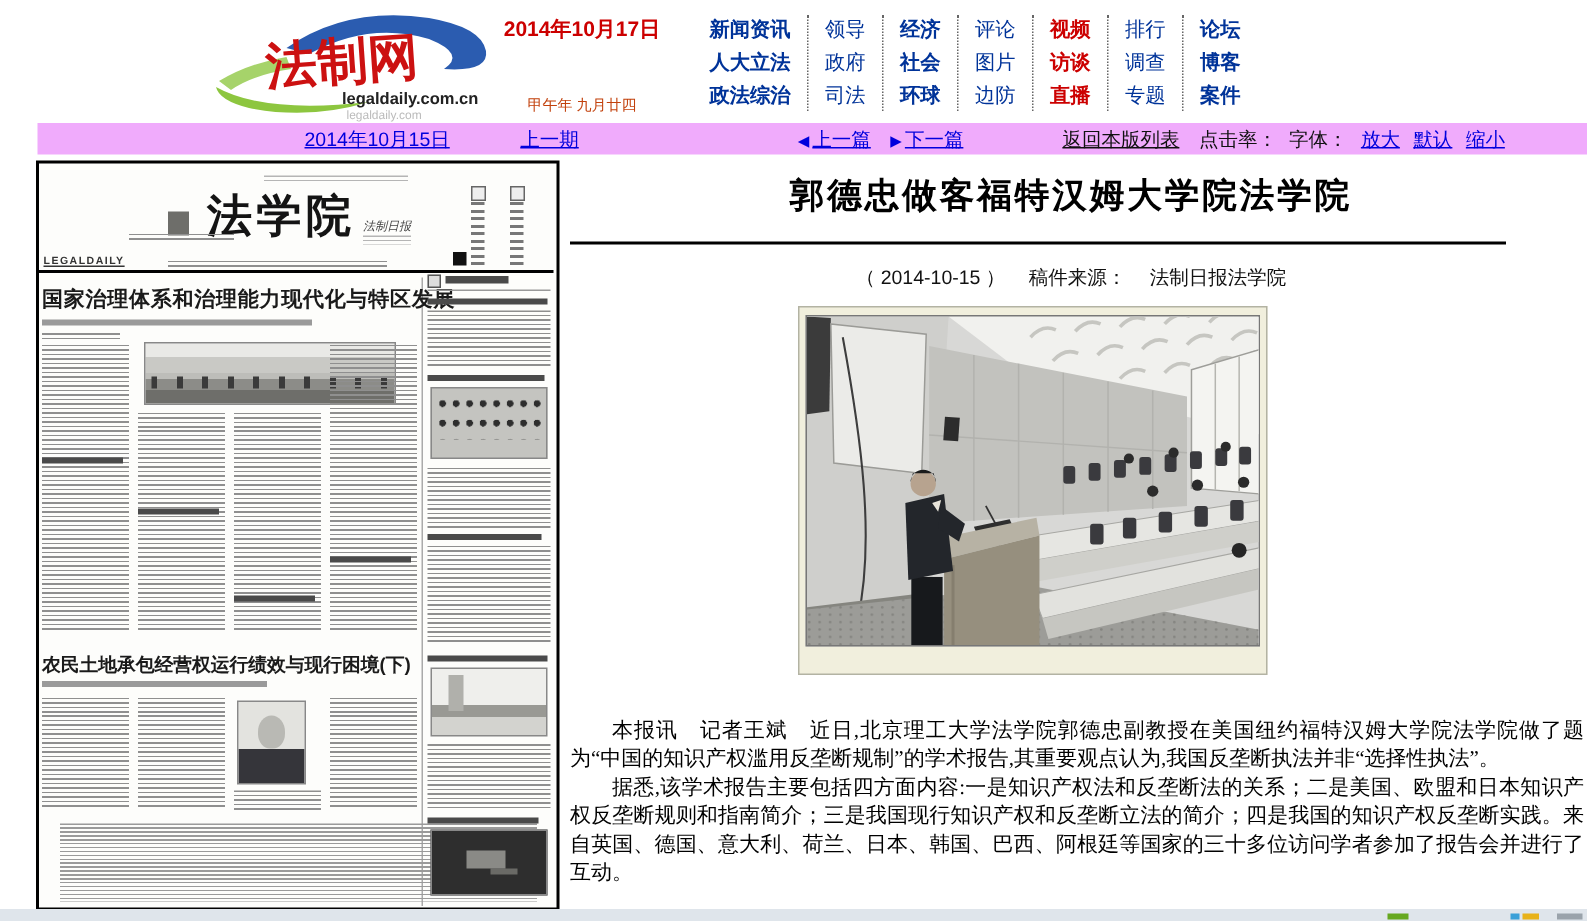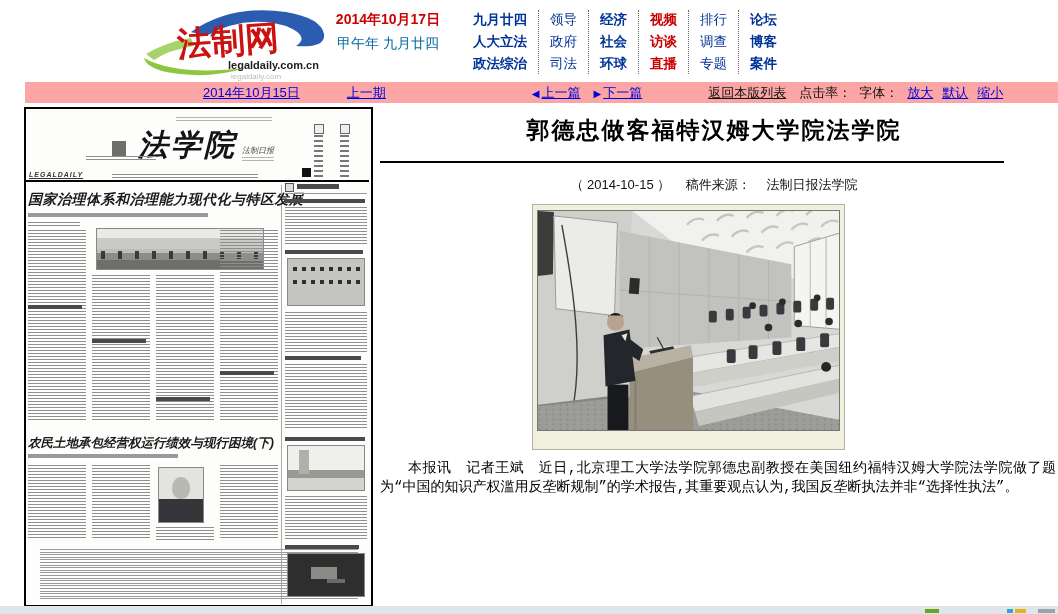--- a/index.html
+++ b/index.html
@@ -4,50 +4,50 @@
 <style>
   html,body{margin:0;padding:0;background:#fff;}
   .screen{position:relative;width:1058px;height:614px;background:#fff;overflow:hidden;
           font-family:"Liberation Sans","DejaVu Sans",sans-serif;}
 
   
   .logo{position:absolute;left:136px;top:2px;width:200px;height:80px;}
   .datebox{position:absolute;left:324px;top:8px;width:128px;text-align:center;}
   .datebox .d1{color:#cc0000;font-size:14px;font-weight:bold;line-height:22px;}
   .datebox .d2{color:#cc0000;font-size:14px;font-weight:bold;line-height:24px;}
-  .datebox .d3{color:#0369a1;font-size:14px;line-height:26px;}
+  .datebox .d3{color:#c2410c;font-size:10px;line-height:26px;margin-top:28px;}
   .topnav{position:absolute;left:462px;top:10px;display:flex;align-items:stretch;}
   .nav-col{display:flex;flex-direction:column;justify-content:space-between;
            padding:0 11px;height:64px;}
   .nav-col + .nav-col{border-left:1px dotted #666;}
   .nav-col a{display:block;font-size:13.5px;line-height:20px;color:#003399;
              text-decoration:none;text-align:center;white-space:nowrap;}
   .nav-col.bold a{font-weight:bold;}
   .nav-col.red a{color:#cc0000;font-weight:bold;}
 
   
-  .toolbar{position:absolute;left:25px;right:0;top:82px;height:21px;background:#fca5a5;
+  .toolbar{position:absolute;left:25px;right:0;top:82px;height:21px;background:#f0abfc;
            display:flex;align-items:center;font-size:13px;white-space:nowrap;}
   .toolbar a{color:#0000dd;text-decoration:underline;}
   .toolbar .dark{color:#111;text-decoration:underline;}
   .toolbar .plain{color:#111;}
   .tb-issue{margin-left:178px;}
   .tb-previssue{margin-left:47px;}
   .tb-prev{margin-left:146px;}
   .tb-next{margin-left:13px;}
   .tb-back{margin-left:66px;}
   .tb-hits{margin-left:13px;}
   .tb-font{margin-left:8px;}
   .tb-zi{margin-left:9px;}
   .tri{color:#0000dd;font-size:10px;margin-right:2px;text-decoration:none;display:inline-block;}
 
   
   .paper{position:absolute;left:24px;top:107px;width:349px;height:500px;background:#fdfdfb;
          border:2px solid #000;box-sizing:border-box;}
-  .paper *{position:absolute;font-style:italic;}
+  .paper *{position:absolute;}
   .sim{background:repeating-linear-gradient(180deg,#8f8f8f 0 1px,transparent 1px 3px);}
   .sim-lt{background:repeating-linear-gradient(180deg,#b5b5b5 0 1px,transparent 1px 3px);}
   .sim-dense{background:repeating-linear-gradient(180deg,#9a9a9a 0 1px,transparent 1px 2.6px);}
   .bar{background:#4a4a4a;height:4px;}
   .bar-gray{background:#9a9a9a;height:4px;}
   .masthead{font-family:"DejaVu Serif","Liberation Serif",serif;font-weight:bold;color:#141414;
             font-size:30px;letter-spacing:3px;line-height:32px;}
   .legal{font-size:7px;font-weight:bold;color:#333;letter-spacing:1px;text-decoration:underline;}
   .np-h1{font-weight:bold;color:#1a1a1a;font-size:14px;line-height:18px;letter-spacing:0.5px;white-space:nowrap;}
   .np-h2{font-weight:bold;color:#1a1a1a;font-size:12.5px;line-height:16px;white-space:nowrap;}
@@ -73,22 +73,22 @@
   
   .rpane{position:absolute;left:380px;top:107px;width:668px;}
   .art-title{margin-top:8px;text-align:center;font-size:23px;font-weight:bold;color:#000;
              letter-spacing:2px;font-family:"Liberation Sans","DejaVu Sans",sans-serif;}
   .art-rule{height:0;border-top:2px solid #000;width:624px;margin-top:14px;}
   .art-meta{margin-top:13px;text-align:center;font-size:13px;color:#111;}
   .art-meta span{margin:0 6px;}
   .photo-frame{margin:10px 0 0 152px;width:313px;height:246px;background:#f1efdd;
                border:1px solid #b3b3a3;box-sizing:border-box;padding:5px 4px 19px 4px;}
   .photo-inner{width:303px;height:221px;border:1px solid #777;box-sizing:border-box;overflow:hidden;background:#d8d8d6;}
-  .art-body{margin-top:9px;width:676px;font-size:14px;line-height:19px;color:#000;
-            text-align:justify;font-family:Liberation Mono, monospace;}
+  .art-body{margin-top:28px;width:676px;font-size:14px;line-height:19px;color:#000;
+            text-align:justify;font-family:Liberation Serif, serif;}
   .art-body p{margin:0;text-indent:2em;}
 
   
   .bstrip{position:absolute;left:0;right:0;bottom:0;height:8px;background:#dfe5eb;}
   .bstrip i{position:absolute;bottom:1px;height:4px;}
 </style>
 </head>
 <body>
 
 <div class="screen">
@@ -104,33 +104,38 @@
     </svg>
   </div>
 
   <div class="datebox">
     <div class="d1">2014年10月17日</div>
     <div class="d3">甲午年 九月廿四</div>
   </div>
 
   <nav class="topnav">
     <div class="nav-col bold">
-      <a href="#">九月廿四</a>
+      <a href="#">新闻资讯</a>
       <a href="#">人大立法</a>
       <a href="#">政法综治</a>
     </div>
     <div class="nav-col">
       <a href="#">领导</a>
       <a href="#">政府</a>
       <a href="#">司法</a>
     </div>
     <div class="nav-col bold">
       <a href="#">经济</a>
       <a href="#">社会</a>
       <a href="#">环球</a>
+    </div>
+    <div class="nav-col">
+      <a href="#">评论</a>
+      <a href="#">图片</a>
+      <a href="#">边防</a>
     </div>
     <div class="nav-col red">
       <a href="#">视频</a>
       <a href="#">访谈</a>
       <a href="#">直播</a>
     </div>
     <div class="nav-col">
       <a href="#">排行</a>
       <a href="#">调查</a>
       <a href="#">专题</a>
@@ -326,20 +331,21 @@
           <polygon points="90,128 106,140 102,152 88,143" fill="#23262b"></polygon>
           <polygon points="84,126 90,124 88,132" fill="#e8e4da"></polygon>
           <circle cx="78" cy="113" r="8.5" fill="#b7a38f"></circle>
           <path d="M69.5,112 A8.5,8.5 0 0 1 86.5,112 L85,106 L71,106 Z" fill="#1b1b1b"></path>
         </svg>
       </div>
     </div>
 
     <div class="art-body">
       <p>本报讯　记者王斌　近日,北京理工大学法学院郭德忠副教授在美国纽约福特汉姆大学院法学院做了题为“中国的知识产权滥用反垄断规制”的学术报告,其重要观点认为,我国反垄断执法并非“选择性执法”。</p>
+      <p>据悉,该学术报告主要包括四方面内容:一是知识产权法和反垄断法的关系；二是美国、欧盟和日本知识产权反垄断规则和指南简介；三是我国现行知识产权和反垄断立法的简介；四是我国的知识产权反垄断实践。来自英国、德国、意大利、荷兰、日本、韩国、巴西、阿根廷等国家的三十多位访问学者参加了报告会并进行了互动。</p>
     </div>
   </div>
 
   <div class="bstrip">
     <i style="left:925px;width:14px;background:#66a820;"></i>
     <i style="left:1007px;width:6px;background:#3aa0d8;"></i>
     <i style="left:1015px;width:11px;background:#e8b21a;"></i>
     <i style="left:1038px;width:17px;background:#9aa3ab;"></i>
   </div>
 

